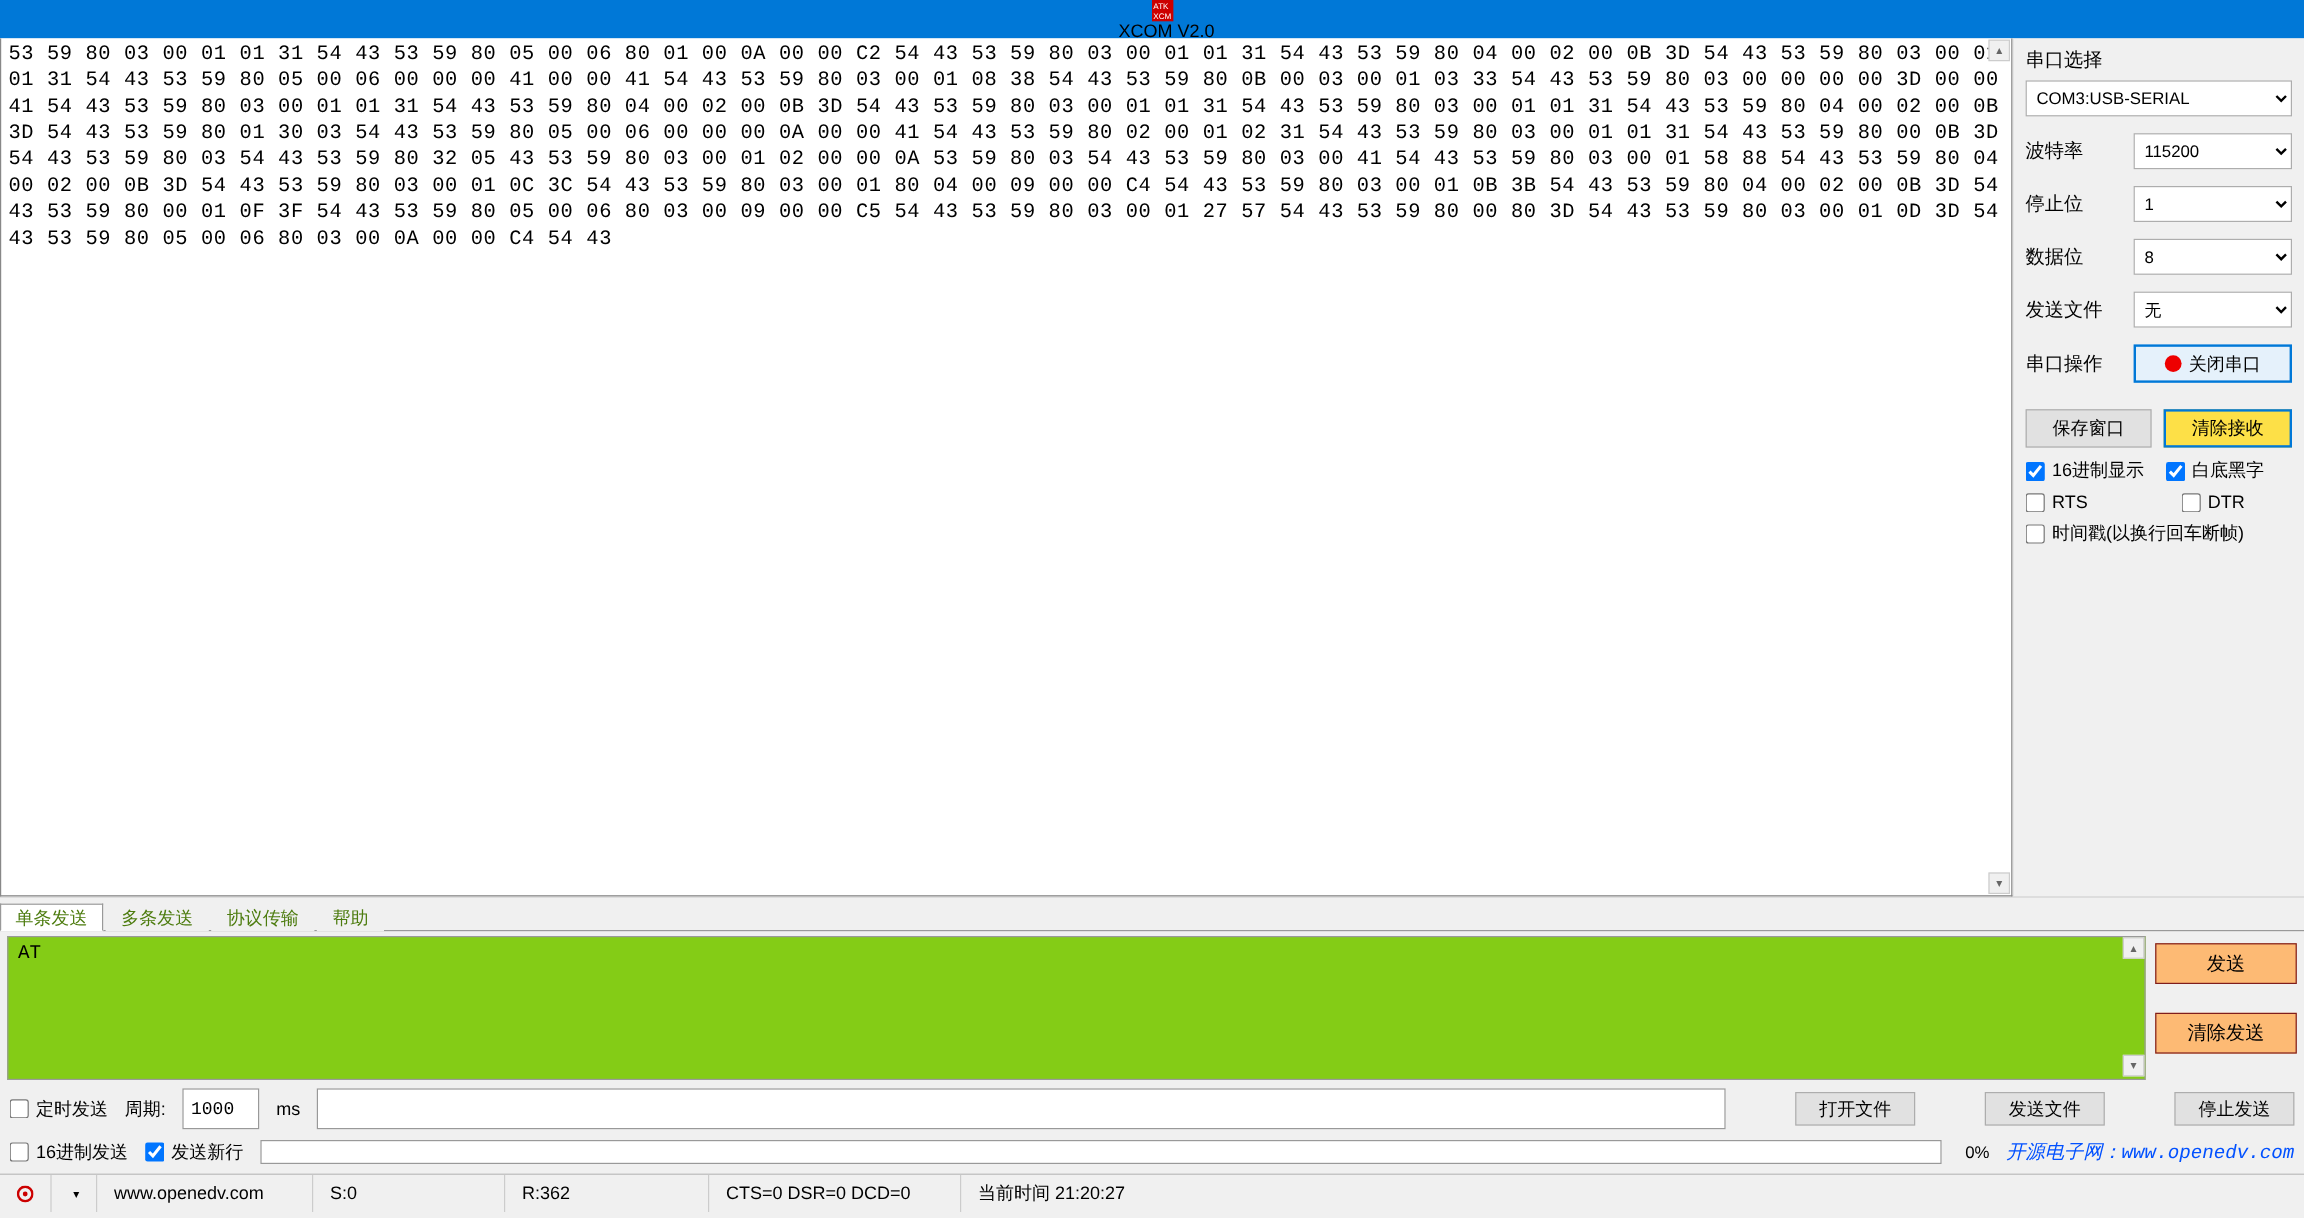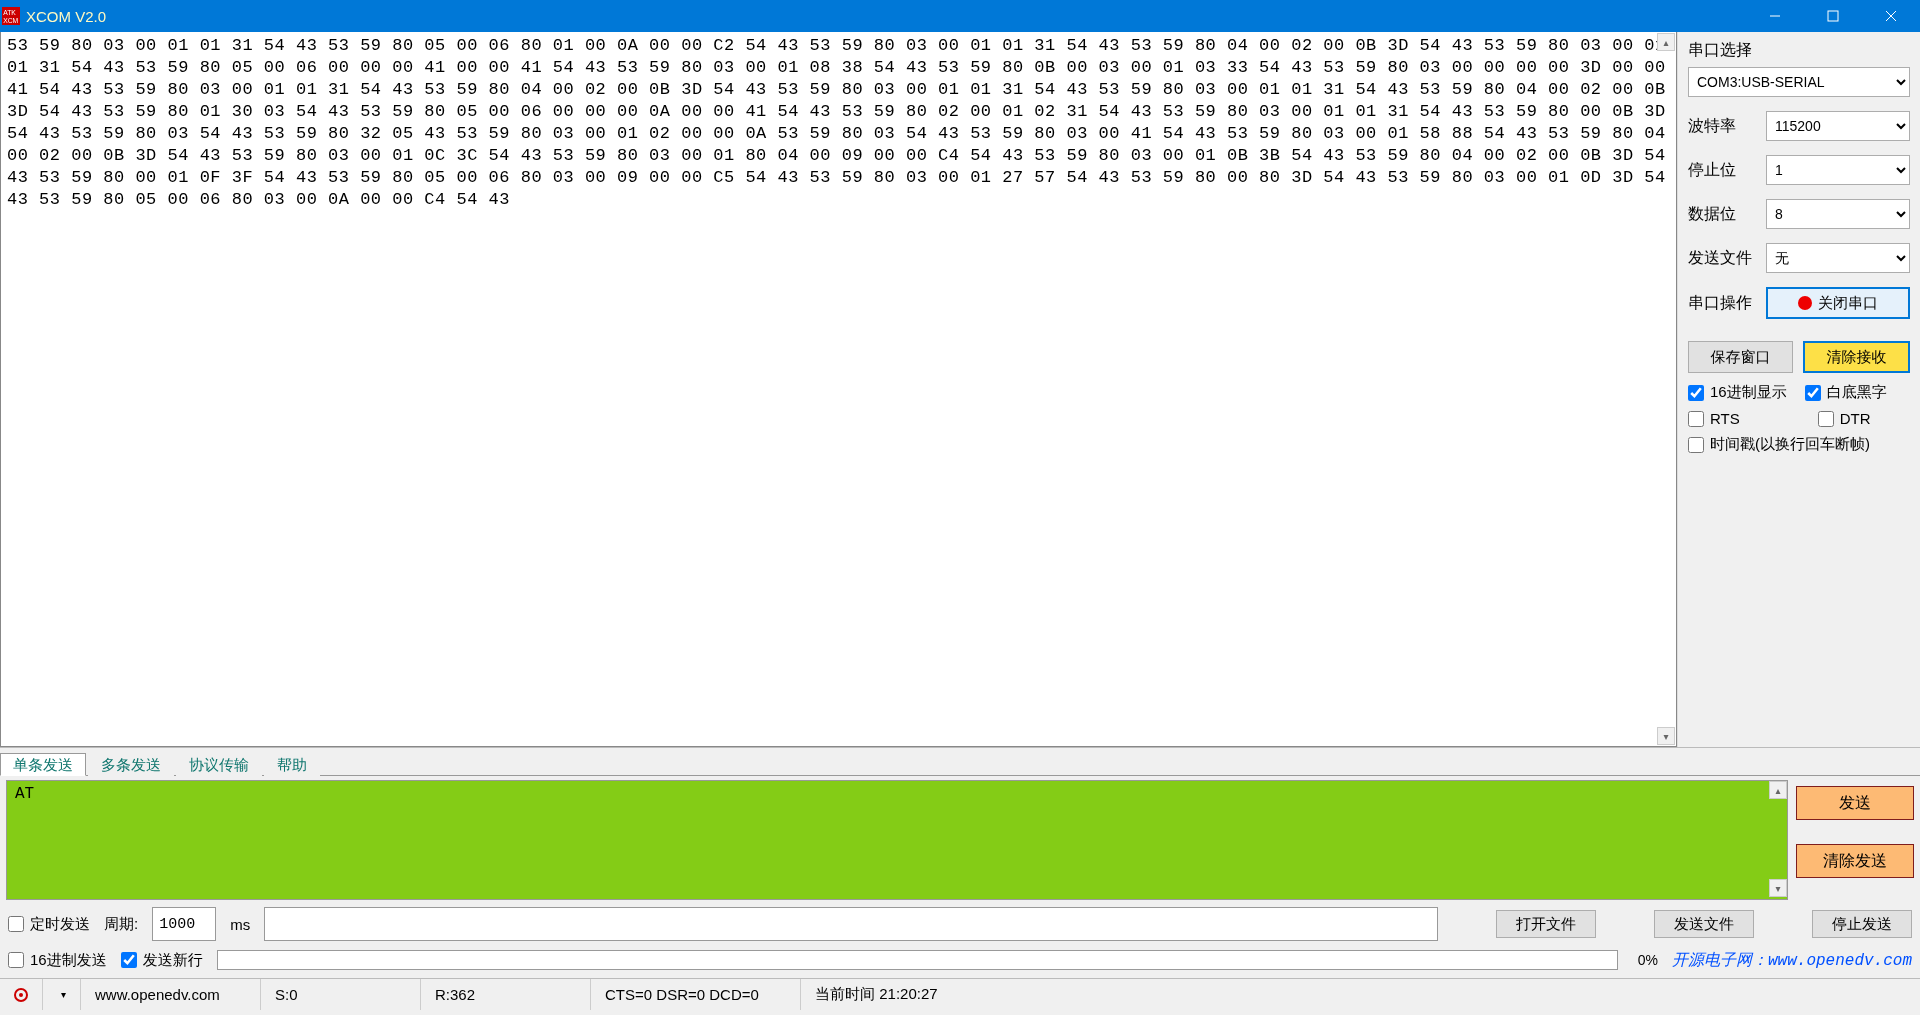--- a/index.html
+++ b/index.html
@@ -1,41 +1,41 @@
 <!DOCTYPE html>
 <html><head>
 <meta charset="utf-8">
 <style>
 * { margin: 0; padding: 0; box-sizing: border-box; font-family: "Microsoft YaHei", SimSun, Arial, sans-serif; }
 body { background: #f0f0f0; width: 1920px; height: 1015px; overflow: hidden; font-size: 15px;}
-.titlebar { background: #0078d7; color: #fef9c3; height: 32px; display: flex; align-items: center; padding-left: 2px; }
+.titlebar { background: #0078d7; color: #000000; height: 32px; display: flex; align-items: center; padding-left: 24px; flex-direction: column; }
 .titlebar .logo { width: 18px; height: 18px; margin-right: 6px; display:inline-block;}
 .titlebar .title { flex: 1; font-size: 15px; }
 .titlebar .ctrls { display: flex; height: 100%; }
 .titlebar .ctrl { width: 58px; display: flex; align-items: center; justify-content: center; color:#fff; }
 .main { display: flex; height: 716px; border-bottom:1px solid #bbb;}
 .rx-wrap { flex:1; position:relative; background:#fff; border:1px solid #888; border-top:none;}
 .rx { width:100%; height:100%; padding:3px 6px; font-family: SimSun, "Courier New", monospace; font-size:17px; line-height:22px; letter-spacing:0.5px; white-space:pre-wrap; word-break:break-all; overflow:auto;}
 .side { width: 243px; padding:8px 10px 0 10px; background:#f0f0f0; border-left:1px solid #ddd;}
 .side .lbl { font-size:16px; margin-bottom:6px; display:block;}
 .side select, .side .combo { width:100%; height:30px; border:1px solid #adadad; background:#fff; font-size:14px; padding:2px 4px;}
-.row { display:flex; align-items:center; margin-top:14px; }
+.row { display:flex; align-items:center; margin-top:14px; gap:12px;}
 .row .rl { width: 78px; font-size:16px;}
 .row .rv { flex:1;}
 .portbtn { flex:1; height:32px; border:2px solid #0078d7; background:#e5f1fb; display:flex; align-items:center; justify-content:center; gap:6px; font-size:15px; cursor:pointer;}
 .btnrow { display:flex; gap:10px; margin-top:22px;justify-content:flex-end;}
 .btnrow button { flex:1; height:32px; border:1px solid #adadad; background:#e1e1e1; font-size:15px; cursor:pointer;}
 .btnrow button.primary { border:2px solid #0078d7; background:#fde047;}
 .chk { display:flex; align-items:center; gap:6px; font-size:15px;}
 .chk input { width:16px; height:16px;}
 .chkgrid { margin-top:10px;}
 .chkgrid .line { display:flex; gap:18px; margin-bottom:8px;}
 
 .tabs { display:flex; height:28px; border-bottom:1px solid #999; background:#f0f0f0; padding-top:4px;}
-.tab { padding:2px 12px; border:1px solid transparent; border-bottom:none; font-size:15px; cursor:pointer; margin-right:2px; color:#0f766e; background:#f0f0f0; position:relative; top:1px;}
+.tab { padding:2px 12px; border:1px solid transparent; border-bottom:none; font-size:15px; cursor:pointer; margin-right:2px; color:#4d7c0f; background:#f0f0f0; position:relative; top:1px;}
 .tab.active { background:#fff; border:1px solid #999; border-bottom:1px solid #fff;}
 .sendarea { display:flex; padding:4px 6px 0 6px; gap:8px; height:130px;}
 .txwrap { flex:1; position:relative;}
 .tx { width:100%; height:120px; border:1px solid #999; background:#84cc16; padding:4px 8px; font-family: Liberation Mono, monospace; font-size:16px; resize:none;}
 .sendbtns { width:118px; display:flex; flex-direction:column; gap:24px; padding-top:6px;}
 .sendbtns button { height:34px; border:1px solid #7f1d1d; background:#fdba74; font-size:16px; cursor:pointer;}
 
 .optrow { display:flex; align-items:center; padding:4px 8px; gap:14px; height:36px;}
 .inp { height:26px; border:1px solid #999; background:#fff; padding:16px 6px; font-family:"Courier New",monospace; font-size:15px;}
 .smbtn { width:100px; height:28px; border:1px solid #adadad; background:#e1e1e1; font-size:15px; cursor:pointer;margin-left:44px;}

